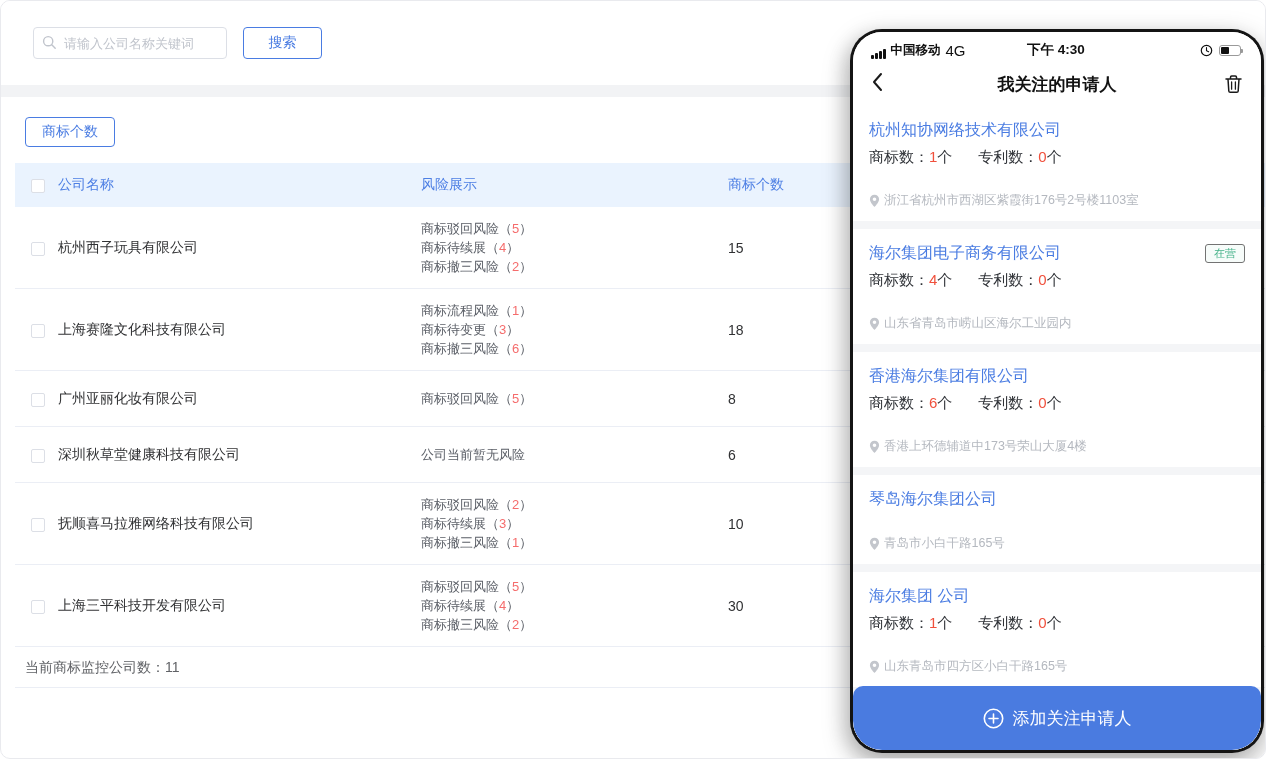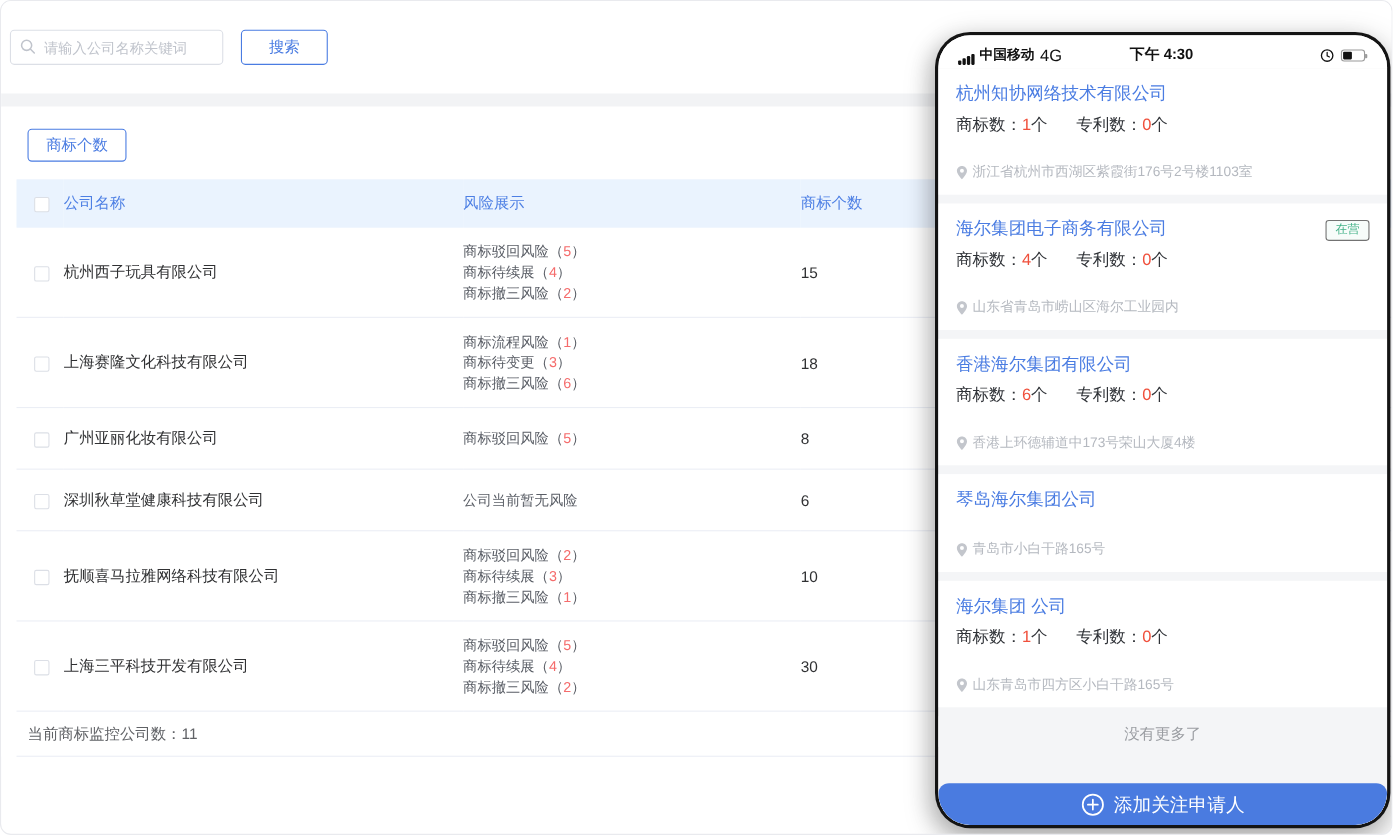--- a/index.html
+++ b/index.html
@@ -4,21 +4,21 @@
 <style>
   :root{
     --accent:#4a7ce2; --danger:#f56c6c; --danger-mobile:#f0503c;
     --badge-green:#45b289; --border:#ebeef5;
   }
   *{box-sizing:border-box; margin:0; padding:0; font-family:"Liberation Sans","DejaVu Sans",sans-serif;}
   body{width:1266px; height:759px; background:#fff; position:relative; overflow:hidden;}
   .page{position:absolute; inset:0; background:#fff; border:1px solid #e9eaee; border-radius:10px; overflow:hidden;}
 
   
-  .topbar{height:84px; background:#fff; display:flex; align-items:center; padding-left:8px;}
+  .topbar{height:84px; background:#fff; display:flex; align-items:center; padding-left:32px;}
   .search-box{position:relative; width:194px; height:32px;}
   .search-box input{width:100%; height:100%; border:1px solid #dcdfe6; border-radius:4px; padding:0 8px 0 30px; font-size:13px; color:#333; outline:none;}
   .search-box input::placeholder{color:#c0c4cc;}
   .search-box .mag{position:absolute; left:9px; top:8px;}
   .btn-outline{margin-left:16px; width:79px; height:32px; background:#fff; border:1px solid var(--accent); color:var(--accent); border-radius:4px; font-size:14px; cursor:pointer;}
   .gray-band{height:12px; background:#f2f3f5;}
   .content{background:#fff;}
   .batch{margin:20px 0 0 24px; width:90px; height:30px;}
   table{border-collapse:collapse; table-layout:fixed; width:calc(100% - 14px); margin:16px 0 0 14px;}
   thead th{background:#eaf3fe; color:#4d7fe4; font-weight:400; font-size:14px; text-align:left; height:44px; padding:0;}
@@ -56,21 +56,21 @@
   .plist{flex:1; background:#f4f5f7; overflow:hidden;}
   .pitem{background:#fff; margin-bottom:8px; padding:13px 16px 12px; cursor:pointer;}
   .pitem-top{display:flex; align-items:center;}
   .pname{font-size:16px; color:var(--accent); font-weight:500; line-height:22px;}
   .pbadge{margin-left:auto; font-size:11px; color:var(--badge-green); border:1px solid #737373; background:#f7fcfa; border-radius:3px; padding:2px 8px; line-height:13px;}
   .pcounts{margin-top:7px; font-size:15px; color:#2f3237;}
   .pcounts .num{color:var(--danger-mobile);}
   .pcounts .grp{margin-right:26px;}
   .paddr{margin-top:25px; font-size:12.5px; color:#b4b8bf; display:flex; align-items:center; gap:4px;}
   .nomore{text-align:center; font-size:14px; color:#9a9da2; padding:8px 0 2px; background:#f4f5f7;}
-  .add-btn{position:absolute; left:0; right:0; bottom:0; height:38px; background:#4a7be0; border:0; color:#fff; font-size:17px; display:flex; align-items:center; justify-content:center; gap:9px; border-radius:10px 10px 29px 29px; cursor:pointer;}
+  .add-btn{position:absolute; left:0; right:0; bottom:0; height:64px; background:#4a7be0; border:0; color:#fff; font-size:17px; display:flex; align-items:center; justify-content:center; gap:9px; border-radius:10px 10px 29px 29px; cursor:pointer;}
 </style>
 </head>
 <body>
 
 <div class="page">
 
   <div>
     <div class="topbar">
       <div class="search-box">
         <svg class="mag" width="15" height="15" viewBox="0 0 15 15">
@@ -185,20 +185,36 @@
           <svg width="13" height="13" viewBox="0 0 13 13">
               <circle cx="6.5" cy="6.5" r="5.2" fill="none" stroke="#111" stroke-width="1.2"></circle>
               <path d="M6.5 3.6 V6.7 L8.6 7.8" fill="none" stroke="#111" stroke-width="1.1" stroke-linecap="round"></path>
             </svg>
           <span class="battery">
               <i></i>
             </span>
         </span>
       </div>
 
+      <div class="navbar">
+        <span class="nav-back">
+          <svg width="12" height="20" viewBox="0 0 12 20">
+              <path d="M10 2 L3 10 L10 18" fill="none" stroke="#1a1a1a" stroke-width="2" stroke-linecap="round" stroke-linejoin="round"></path>
+            </svg>
+        </span>
+        <span class="nav-title">我关注的申请人</span>
+        <span class="nav-trash">
+          <svg width="19" height="20" viewBox="0 0 19 20">
+              <path d="M2 5 H17" stroke="#1a1a1a" stroke-width="1.5" stroke-linecap="round" fill="none"></path>
+              <path d="M6.5 5 V3.2 Q6.5 2 7.7 2 H11.3 Q12.5 2 12.5 3.2 V5" stroke="#1a1a1a" stroke-width="1.5" fill="none"></path>
+              <path d="M4 5 L4.8 17 Q4.9 18.3 6.2 18.3 H12.8 Q14.1 18.3 14.2 17 L15 5" stroke="#1a1a1a" stroke-width="1.5" fill="none"></path>
+              <path d="M7.6 8 V15.2 M11.4 8 V15.2" stroke="#1a1a1a" stroke-width="1.3" stroke-linecap="round" fill="none"></path>
+            </svg>
+        </span>
+      </div>
 
 
       <div class="plist" id="phone-list">
           <div class="pitem">
             <div class="pitem-top">
               <span class="pname">杭州知协网络技术有限公司</span>
             </div>
             <div class="pcounts"><span class="grp"><span>商标数：</span><span class="num">1</span><span>个</span></span><span><span>专利数：</span><span class="num">0</span><span>个</span></span></div>
             <div class="paddr">
               <svg width="11" height="14" viewBox="0 0 11 14">

